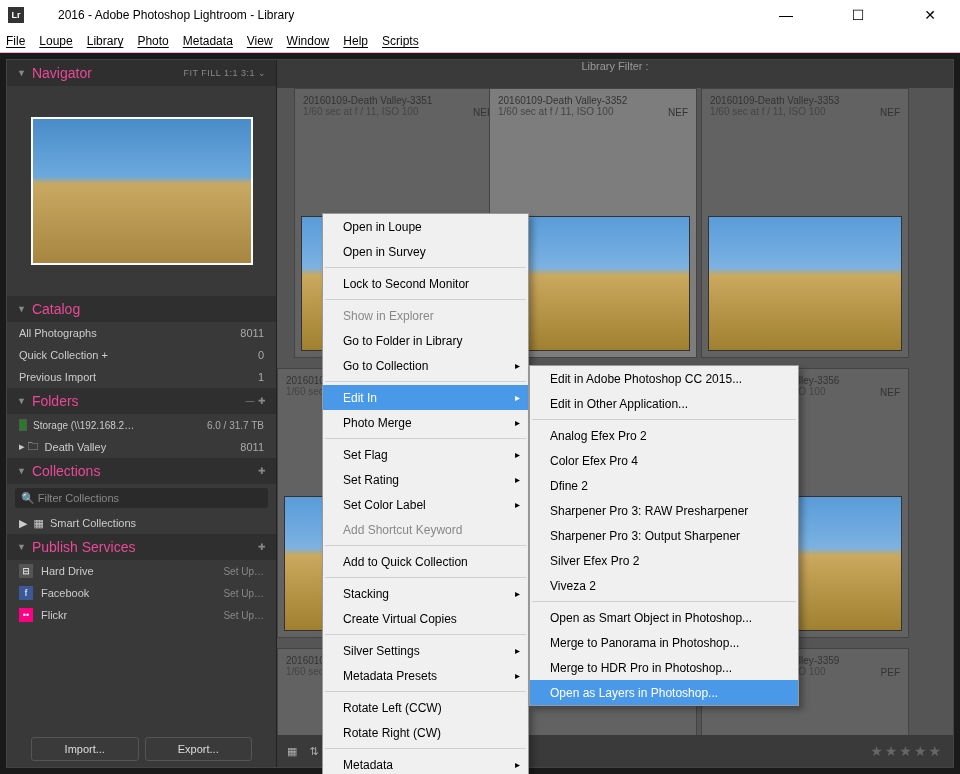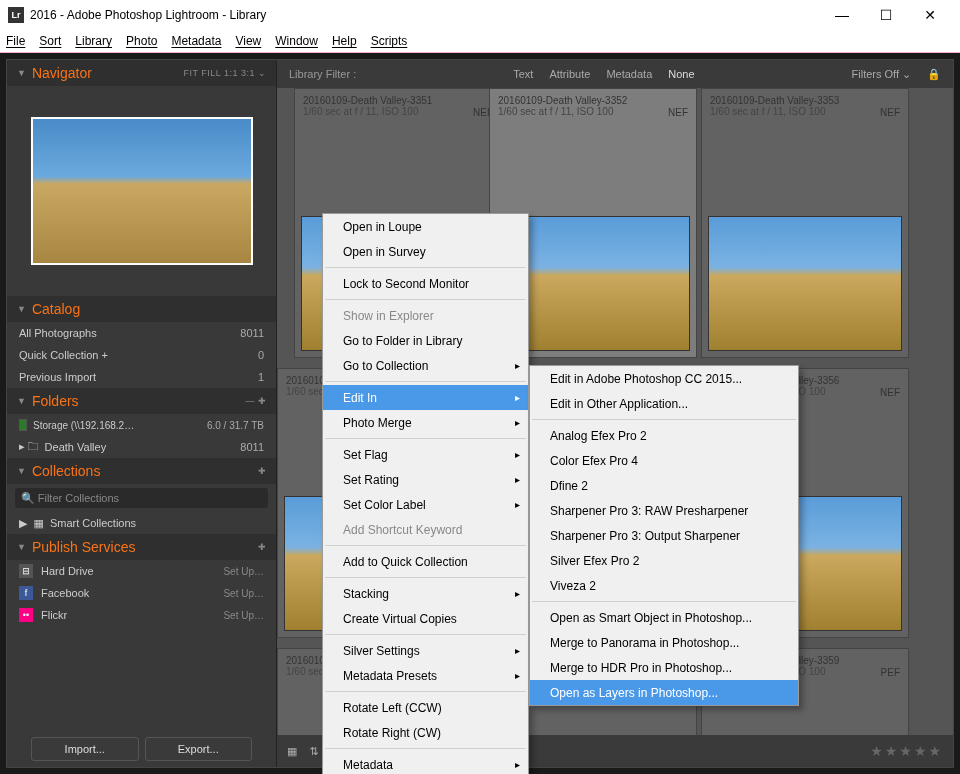--- a/index.html
+++ b/index.html
@@ -1,52 +1,52 @@
 <!DOCTYPE html>
 <html><head>
 <meta charset="utf-8">
 <style>
 * { box-sizing: border-box; margin: 0; padding: 0; font-family: "Segoe UI", Tahoma, sans-serif; }
 body { background:#2a2a2a; width:960px; height:774px; overflow:hidden; position:relative; }
 
 
-.titlebar { height:30px; background:#fff; display:flex; align-items:center; padding:0 8px; }
+.titlebar { height:30px; background:#fff; display:flex; align-items:center; padding:0 8px;gap:28px; }
 .titlebar .app-icon { width:16px; height:16px; background:#333; color:#fff; font-size:9px; font-weight:bold; display:flex; align-items:center; justify-content:center; margin-right:6px; }
 .titlebar .title { font-size:12px; color:#000; flex:1; }
 .titlebar .ctrl { width:44px; height:30px; display:flex; align-items:center; justify-content:center; font-size:14px; }
 
 
 .menubar { height:23px; background:#fff; display:flex; align-items:center; padding:0 6px; border-bottom:1px solid #f9a8d4; }
 .menubar span { font-size:12px; color:#000; margin-right:14px; text-decoration:underline; text-underline-offset:2px; }
 
 
 .main { position:relative; height:721px; background:#1a1a1a; padding:6px; }
 .inner { border:1px solid #444; height:100%; display:flex; background:#393939; }
 
 
 .left { width:270px; background:#393939; border-right:1px solid #222; display:flex; flex-direction:column; }
 .panel-hdr { height:26px; background:#2f2f2f; display:flex; align-items:center; padding:0 10px; font-size:12px; color:#ccc; }
 .panel-hdr .arrow { margin-right:6px; font-size:9px; color:#888; }
-.panel-hdr .label { flex:1; font-size:14px; color:#f97316; }
+.panel-hdr .label { flex:1; font-size:14px; color:#ec4899; }
 .panel-hdr .opts { font-size:9px; color:#888; letter-spacing:0.5px; }
 .nav-img { height:210px; background:#393939; display:flex; align-items:center; justify-content:center;}
 .nav-img .thumb { width:222px; height:148px; border:2px solid #fff; background:linear-gradient(to bottom,#4a8cc9 0%,#6ba9dd 40%,#c9a862 45%,#a68640 100%);}
 .catalog-row, .folder-row, .coll-row, .pub-row { height:22px; display:flex; align-items:center; padding:0 12px; font-size:11px; color:#ccc; }
 .catalog-row .cnt, .folder-row .cnt { margin-left:auto; color:#aaa;}
 .folder-row.storage { font-size:10px; }
 .folder-row.storage .bar { display:inline-block; width:8px; height:12px; background:#2a7a2a; margin-right:6px; border:1px solid #555;}
 .coll-search { margin:4px 8px; height:20px; background:#2a2a2a; border-radius:3px; display:flex; align-items:center; padding:0 6px; font-size:11px; color:#888;}
 .pub-row .icon { width:14px; height:14px; margin-right:8px; display:inline-flex; align-items:center; justify-content:center; font-size:9px;}
 .pub-row .setup { margin-left:auto; font-size:10px; color:#888;}
 .btnrow { display:flex; gap:6px; padding:6px 24px; margin-top:auto;}
 .btnrow button { flex:1; height:24px; background:#3a3a3a; border:1px solid #555; color:#ddd; font-size:11px; border-radius:3px;}
 
 
 .right { flex:1; background:#4a4a4a; position:relative; display:flex; flex-direction:column;}
-.filterbar { height:28px; background:#3a3a3a; display:flex; align-items:center; padding:0 12px; font-size:11px; color:#aaa; gap:16px;}
+.filterbar { height:28px; background:#3a3a3a; display:flex; align-items:center; padding:0 12px; font-size:11px; color:#aaa; gap:16px;flex-direction:column;}
 .filterbar .lbl { flex:0 0 auto; color:#999;}
 .filterbar .spacer { flex:1;}
 .filterbar .none { color:#ddd;}
 .grid { flex:1; background:#555; padding:8px; position:relative; overflow:hidden;}
 .cell { position:absolute; background:#626262; border:1px solid #444;}
 .cell .hdr { padding:6px 8px; font-size:10px; color:#333;}
 .cell .hdr .name { display:block;}
 .cell .hdr .meta { color:#444;}
 .cell .fmt { position:absolute; top:18px; right:8px; font-size:10px; color:#333;}
 .cell .img { position:absolute; left:6px; right:6px; bottom:6px; height:135px; background:linear-gradient(to bottom,#5a9cd9 0%,#7bb2e2 38%,#caa85e 44%,#a08030 100%); border:1px solid #333;}
@@ -70,21 +70,21 @@
 <div class="titlebar">
   <div class="app-icon">Lr</div>
   <div class="title">2016 - Adobe Photoshop Lightroom - Library</div>
   <div class="ctrl">—</div>
   <div class="ctrl">☐</div>
   <div class="ctrl">✕</div>
 </div>
 
 <div class="menubar" id="menubar">
     <span>File</span>
-    <span>Sort</span>
+    <span>Loupe</span>
     <span>Library</span>
     <span>Photo</span>
     <span>Metadata</span>
     <span>View</span>
     <span>Window</span>
     <span>Help</span>
     <span>Scripts</span>
   </div>
 
 <div class="main">

